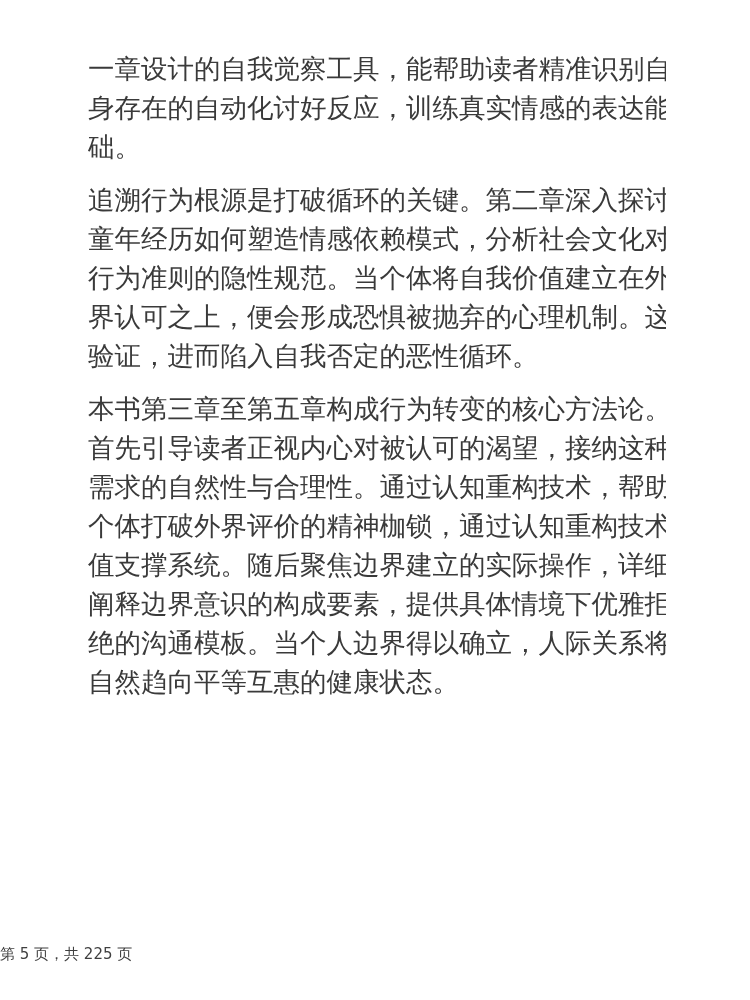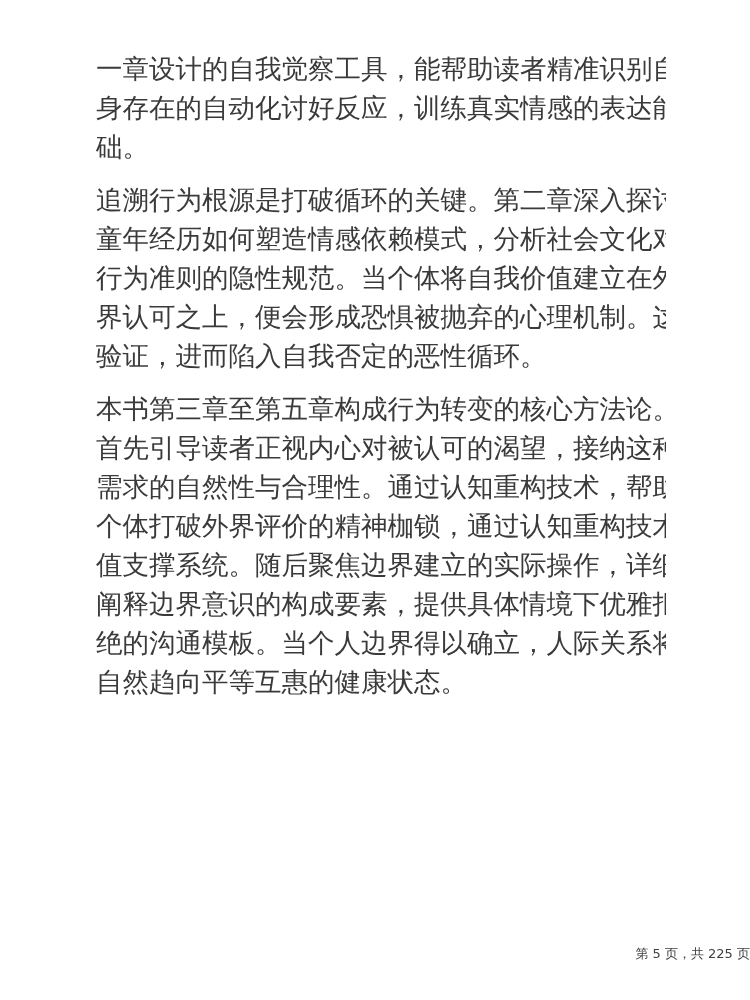--- a/index.html
+++ b/index.html
@@ -11,41 +11,41 @@
     font-family: "DejaVu Sans", "Liberation Sans", sans-serif;
     color: #3a3a3a;
     overflow: hidden;
   }
   .content {
     position: absolute;
     left: 80px;
     top: 49px;
     width: 586px;
   }
-  .paragraph { margin: 0 0 14px 16px; }
+  .paragraph { margin: 0 0 14px 8px; }
   .line {
     font-size: 26.5px;
     line-height: 39px;
     height: 39px;
     overflow: hidden;
     text-align: justify;
     text-align-last: justify;
     white-space: nowrap;
     letter-spacing: 0;
   }
   .line.para-end {
     text-align-last: left;
   }
   .footer {
     position: absolute;
     left: 0;
     right: 0;
     top: 944px;
-    text-align: right;
-    font-size: 13px;
+    text-align: left;
+    font-size: 15px;
     line-height: 20px;
     color: #3f3f3f;
   }
 </style>
 </head>
 <body>
 
 <div class="page">
   <div class="content">
 

